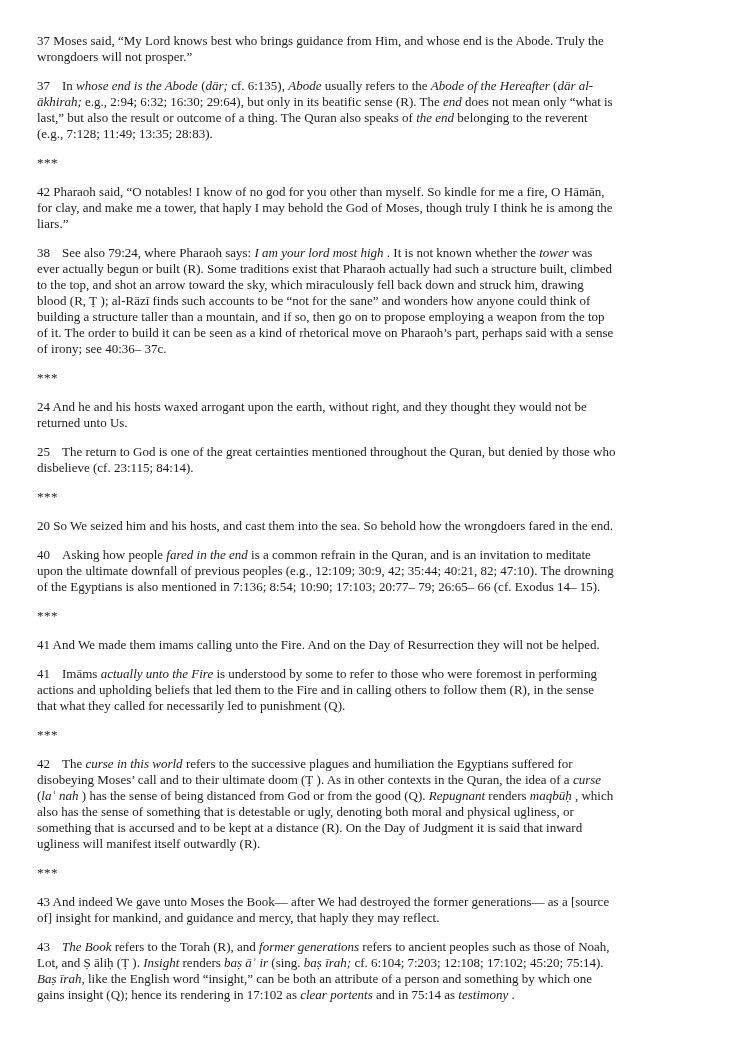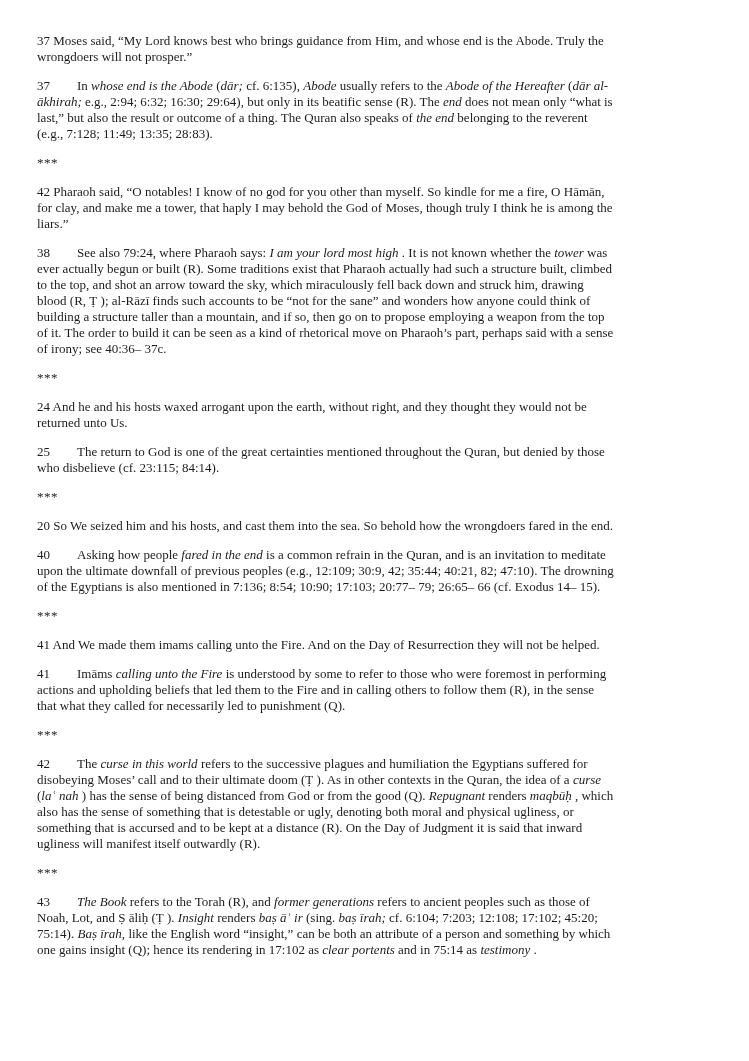--- a/index.html
+++ b/index.html
@@ -24,21 +24,21 @@
   }
   .doc-body p {
     margin: 0 0 13px 0;
     text-align: left;
   }
   p.separator {
     letter-spacing: 0.5px;
   }
   .vnum {
     display: inline-block;
-    margin-right: 27px;
+    margin-right: 12px;
   }
   i {
   }
 </style>
 </head>
 <body style="background: rgb(255, 255, 255); color: rgb(28, 28, 28);">
 
 <main class="page">
   <article class="doc-body">
       <p class="verse"><span>37 Moses said, “My Lord knows best who brings guidance from Him, and whose end is the Abode. Truly the wrongdoers will not prosper.”</span></p>
@@ -47,19 +47,20 @@
       <p class="verse"><span>42 Pharaoh said, “O notables! I know of no god for you other than myself. So kindle for me a fire, O Hāmān, for clay, and make me a tower, that haply I may behold the God of Moses, though truly I think he is among the liars.”</span></p>
       <p class="commentary"><span class="vnum">38</span><span>See also 79:24, where Pharaoh says: </span><i>I am your lord most high</i><span> . It is not known whether the </span><i>tower</i><span> was ever actually begun or built (R). Some traditions exist that Pharaoh actually had such a structure built, climbed to the top, and shot an arrow toward the sky, which miraculously fell back down and struck him, drawing blood (R, Ṭ ); al-Rāzī finds such accounts to be “not for the sane” and wonders how anyone could think of building a structure taller than a mountain, and if so, then go on to propose employing a weapon from the top of it. The order to build it can be seen as a kind of rhetorical move on Pharaoh’s part, perhaps said with a sense of irony; see 40:36– 37c.</span></p>
       <p class="separator">***</p>
       <p class="verse"><span>24 And he and his hosts waxed arrogant upon the earth, without right, and they thought they would not be returned unto Us.</span></p>
       <p class="commentary"><span class="vnum">25</span><span>The return to God is one of the great certainties mentioned throughout the Quran, but denied by those who disbelieve (cf. 23:115; 84:14).</span></p>
       <p class="separator">***</p>
       <p class="verse"><span>20 So We seized him and his hosts, and cast them into the sea. So behold how the wrongdoers fared in the end.</span></p>
       <p class="commentary"><span class="vnum">40</span><span>Asking how people </span><i>fared in the end</i><span> is a common refrain in the Quran, and is an invitation to meditate upon the ultimate downfall of previous peoples (e.g., 12:109; 30:9, 42; 35:44; 40:21, 82; 47:10). The drowning of the Egyptians is also mentioned in 7:136; 8:54; 10:90; 17:103; 20:77– 79; 26:65– 66 (cf. Exodus 14– 15).</span></p>
       <p class="separator">***</p>
       <p class="verse"><span>41 And We made them imams calling unto the Fire. And on the Day of Resurrection they will not be helped.</span></p>
-      <p class="commentary"><span class="vnum">41</span><span>Imāms </span><i>calling unto the Fire</i><span> is understood by some to refer to those who were foremost in performing actions and upholding beliefs that led them to the Fire and in calling others to follow them (R), in the sense that what they called for necessarily led to punishment (Q).</span></p>
+      <p class="commentary"><span class="vnum">41</span><span>Imāms </span><i>actually unto the Fire</i><span> is understood by some to refer to those who were foremost in performing actions and upholding beliefs that led them to the Fire and in calling others to follow them (R), in the sense that what they called for necessarily led to punishment (Q).</span></p>
       <p class="separator">***</p>
       <p class="commentary"><span class="vnum">42</span><span>The </span><i>curse in this world</i><span> refers to the successive plagues and humiliation the Egyptians suffered for disobeying Moses’ call and to their ultimate doom (Ṭ ). As in other contexts in the Quran, the idea of a </span><i>curse</i><span> (</span><i>laʿ nah</i><span> ) has the sense of being distanced from God or from the good (Q). </span><i>Repugnant</i><span> renders </span><i>maqbūḥ</i><span> , which also has the sense of something that is detestable or ugly, denoting both moral and physical ugliness, or something that is accursed and to be kept at a distance (R). On the Day of Judgment it is said that inward ugliness will manifest itself outwardly (R).</span></p>
       <p class="separator">***</p>
+      <p class="verse"><span>43 And indeed We gave unto Moses the Book— after We had destroyed the former generations— as a [source of] insight for mankind, and guidance and mercy, that haply they may reflect.</span></p>
       <p class="commentary"><span class="vnum">43</span><i>The Book</i><span> refers to the Torah (R), and </span><i>former generations</i><span> refers to ancient peoples such as those of Noah, Lot, and Ṣ āliḥ (Ṭ ). </span><i>Insight</i><span> renders </span><i>baṣ āʾ ir</i><span> (sing. </span><i>baṣ īrah;</i><span> cf. 6:104; 7:203; 12:108; 17:102; 45:20; 75:14). </span><i>Baṣ īrah,</i><span> like the English word “insight,” can be both an attribute of a person and something by which one gains insight (Q); hence its rendering in 17:102 as </span><i>clear portents</i><span> and in 75:14 as </span><i>testimony</i><span> .</span></p>
     </article>
 </main>
 
 </body></html>

